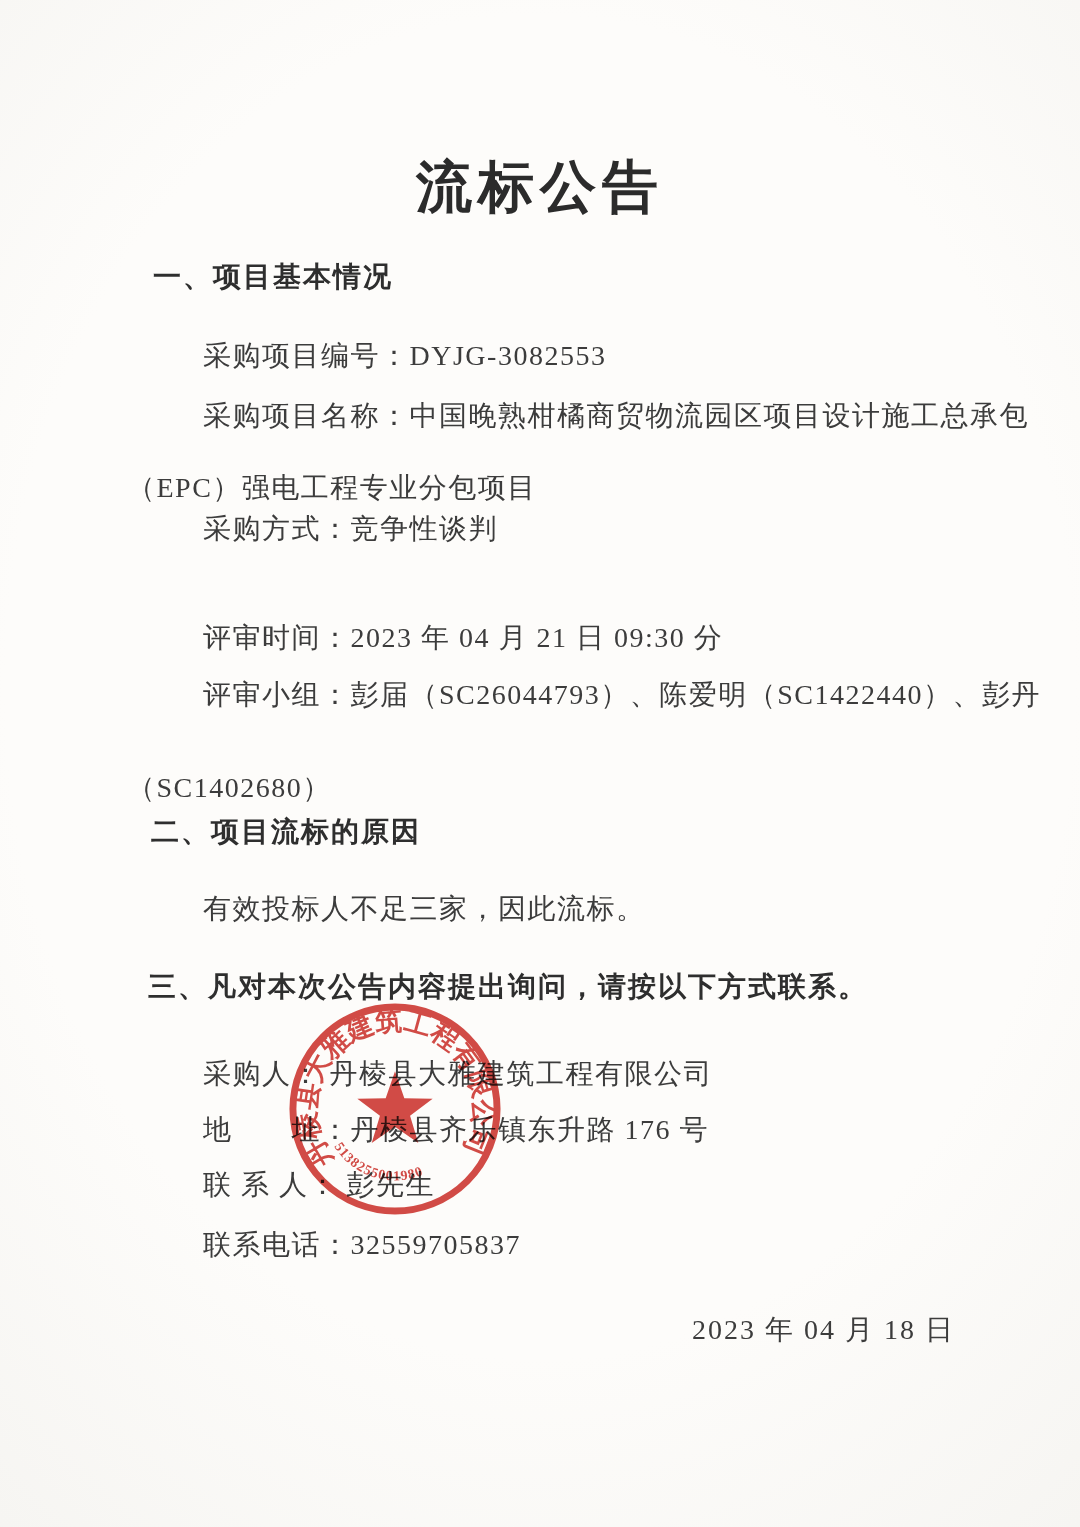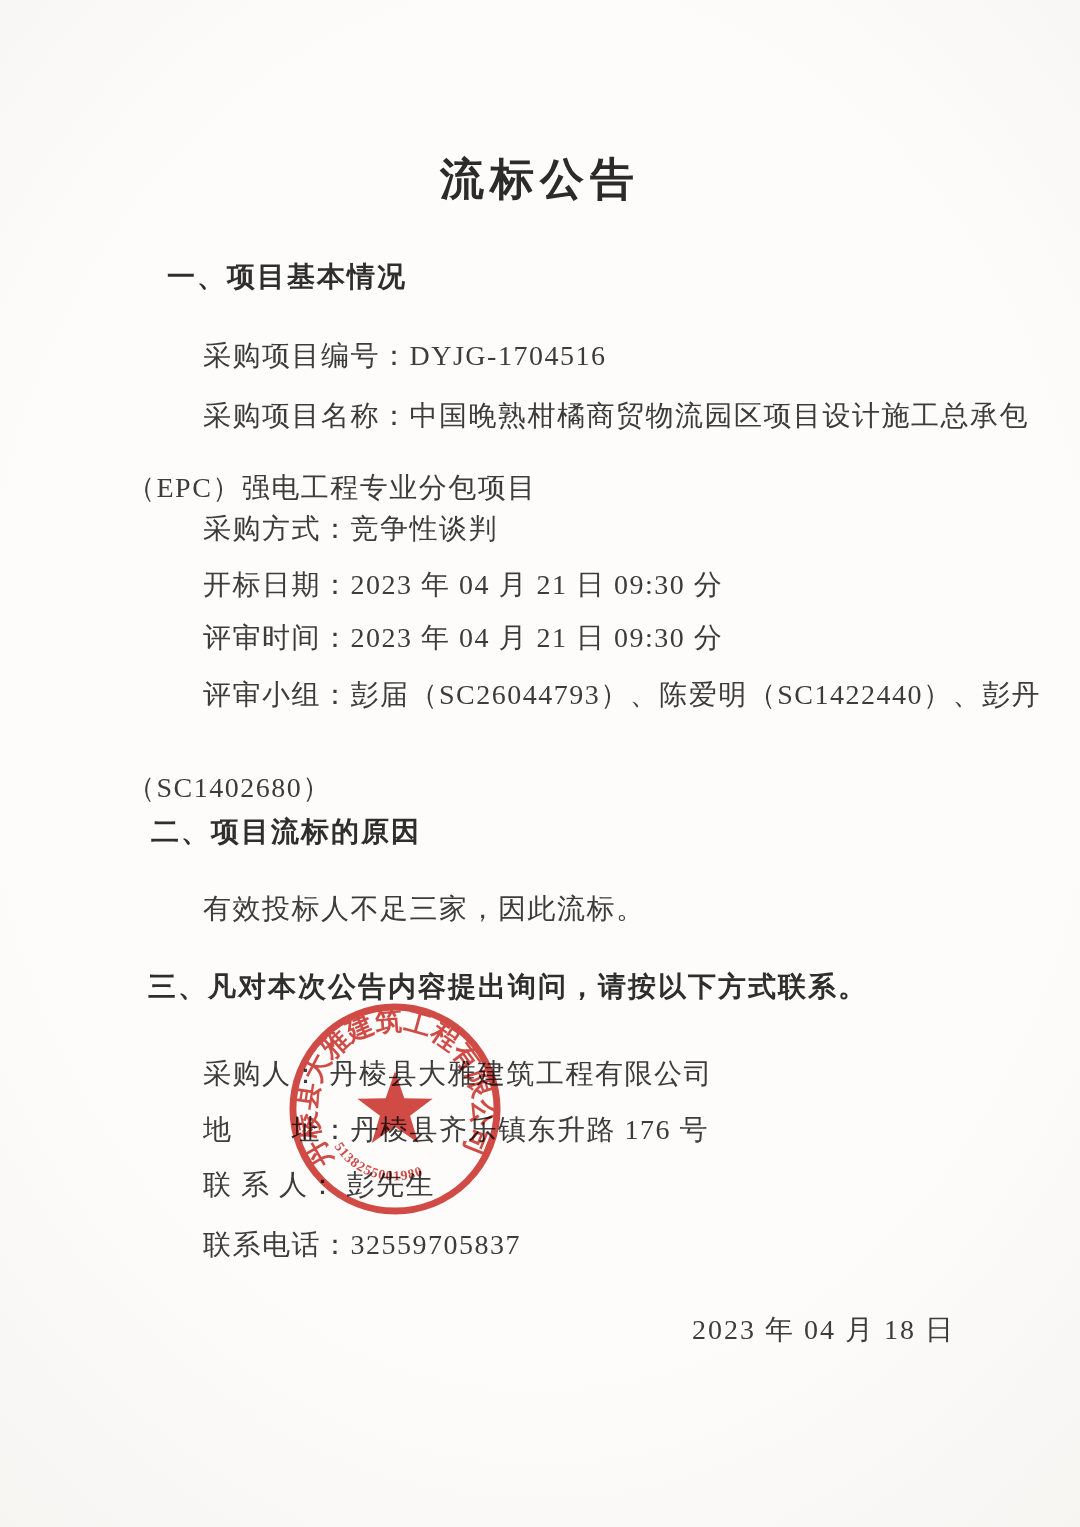--- a/index.html
+++ b/index.html
@@ -15,21 +15,21 @@
     background: radial-gradient(ellipse 90% 80% at 50% 45%, #fdfcfa 55%, #f6f5f2 88%, #efeeec 100%);
     overflow: hidden;
     color: #3a3a3a;
   }
   .doc-title {
     position: absolute;
     top: 150px;
     left: 0;
     width: 1080px;
     text-align: center;
-    font-size: 44px;
+    font-size: 56px;
     font-weight: bold;
     letter-spacing: 6px;
     color: #2b2b2b;
     font-family: "Liberation Serif", "DejaVu Serif", serif;
   }
   .line {
     position: absolute;
     white-space: nowrap;
     font-size: 28px;
     letter-spacing: 1.5px;
@@ -58,27 +58,26 @@
     font-weight: bold;
   }
 </style>
 </head>
 <body>
 
 <div class="page">
 
   <div class="doc-title">流标公告</div>
 
-  <div class="line heading" style="top:258px; left:153px;margin-left:14px;">一、项目基本情况</div>
+  <div class="line heading" style="top:258px; left:153px;">一、项目基本情况</div>
 
-  <div class="line indent" style="top:337px;">采购项目编号：DYJG-1704516</div>
+  <div class="line indent" style="top:337px;">采购项目编号：DYJG-3082553</div>
   <div class="line indent" style="top:397px;">采购项目名称：中国晚熟柑橘商贸物流园区项目设计施工总承包</div>
   <div class="line wrap" style="top:452px;">（EPC）强电工程专业分包项目</div>
   <div class="line indent" style="top:510px;">采购方式：竞争性谈判</div>
-  <div class="line indent" style="top:566px;">开标日期：2023 年 04 月 21 日 09:30 分</div>
   <div class="line indent" style="top:619px;">评审时间：2023 年 04 月 21 日 09:30 分</div>
   <div class="line indent" style="top:676px;">评审小组：彭届（SC26044793）、陈爱明（SC1422440）、彭丹</div>
   <div class="line wrap" style="top:752px;">（SC1402680）</div>
 
   <div class="line heading" style="top:813px; left:151px;">二、项目流标的原因</div>
   <div class="line indent" style="top:890px;">有效投标人不足三家，因此流标。</div>
 
   <div class="line heading" style="top:968px; left:148px;">三、凡对本次公告内容提出询问，请按以下方式联系。</div>
   <div class="line indent" style="top:1055px;">采购人： 丹棱县大雅建筑工程有限公司</div>
   <div class="line indent" style="top:1111px;">地　　址：丹棱县齐乐镇东升路 176 号</div>

